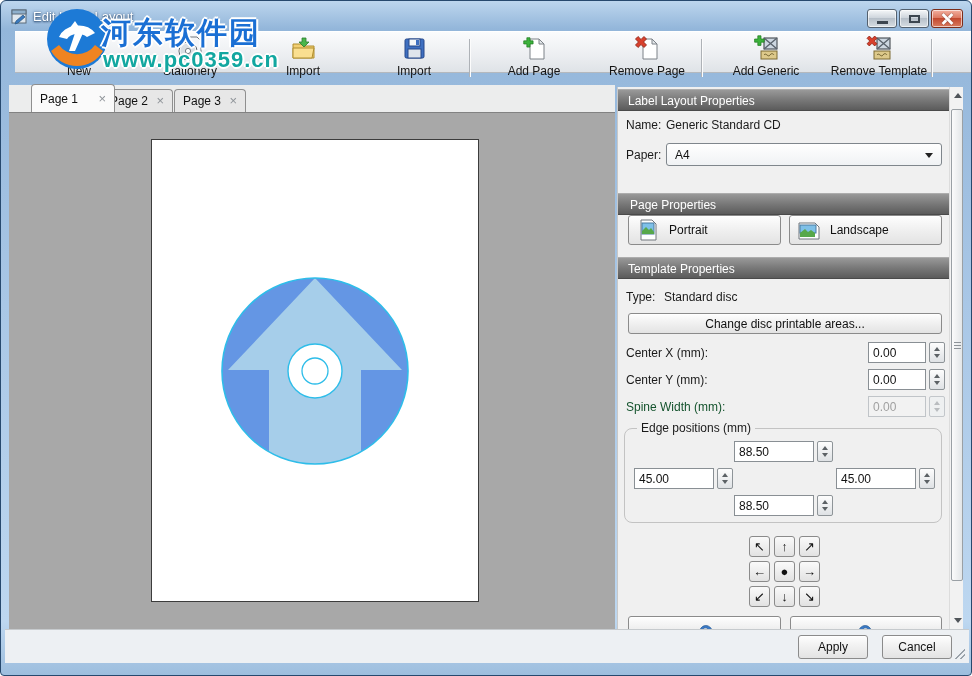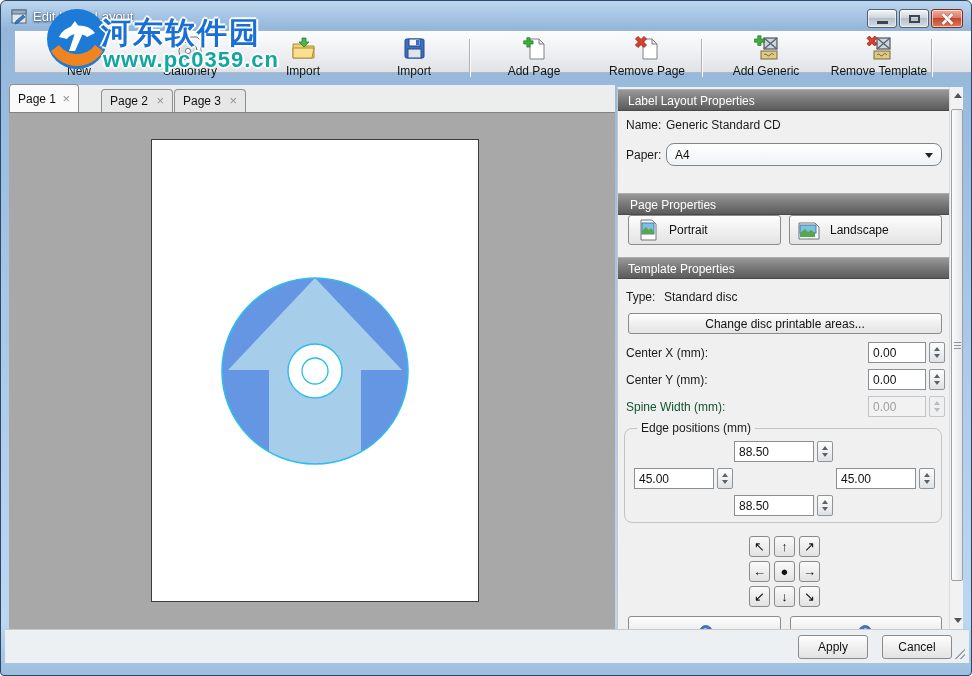--- a/index.html
+++ b/index.html
@@ -22,21 +22,21 @@
   .toolbar{left:14px;top:30px;width:964px;height:42px;background:linear-gradient(180deg,#fbfcfd,#eceef1 60%,#dfe3e7);
     border-bottom:1px solid #b4b8bd;box-shadow:inset 0 1px 0 #fff;}
   .tbitem{position:absolute;top:3px;height:48px;display:flex;flex-direction:column;align-items:center;justify-content:flex-start;cursor:default;}
   .tbitem .ticon{height:29px;display:flex;align-items:center;}
   .tblabel{font-size:12px;color:#141414;margin-top:1px;}
   .tbsep{position:absolute;top:8px;width:1px;height:38px;background:#aeb2b7;box-shadow:1px 0 0 #fcfcfc;}
   
   .tabstrip{left:8px;top:84px;width:606px;height:28px;background:#eceded;border-bottom:1px solid #828282;}
   .tab{position:absolute;bottom:0;border:1px solid #8f8f8f;border-bottom:none;border-radius:4px 4px 0 0;
     display:flex;align-items:center;padding:0 8px;font-size:12px;color:#111;}
-  .tab.active{left:0;width:70px;height:28px;background:#fafafa;z-index:3;}
+  .tab.active{left:22px;width:84px;height:28px;background:#fafafa;z-index:3;}
   .tab.t2{left:92px;width:72px;height:23px;background:#e7e7e7;}
   .tab.t3{left:165px;width:72px;height:23px;background:#e7e7e7;}
   .tabx{margin-left:auto;color:#8f9499;font-size:13px;line-height:10px;cursor:pointer;}
   
   .canvas{left:8px;top:112px;width:606px;height:516px;background:#a8a8a8;}
   .paper{position:absolute;left:142px;top:26px;width:328px;height:463px;background:#fff;border:1px solid #3c3c3c;}
   
   .panel{left:616px;top:86px;width:332px;height:542px;background:#f0f0f0;border-left:1px solid #c9c9c9;overflow:hidden;}
   .sechdr{position:absolute;left:0;width:332px;height:22px;background:linear-gradient(180deg,#999,#787878 50%,#5b5b5b);
     color:#fff;font-size:12px;line-height:22px;padding-left:10px;border-top:1px solid #adadad;border-bottom:1px solid #4a4a4a;}
@@ -46,21 +46,21 @@
     padding:0 4px;font-family:"Liberation Sans",sans-serif;}
   .field.dis{background:#f2f2f2;color:#a0a0a0;border-color:#c0c4c8;}
   .spinbtn{position:absolute;width:16px;height:21px;border:1px solid #8e9498;border-radius:2px;
     background:linear-gradient(180deg,#fdfdfd,#dfe2e5);}
   .spinbtn.dis{border-color:#c3c7cb;background:#eef0f1;}
   .tri-u,.tri-d{position:absolute;left:4px;width:0;height:0;border-left:3.5px solid transparent;border-right:3.5px solid transparent;}
   .tri-u{top:4px;border-bottom:4px solid #5c6165;} .tri-d{bottom:4px;border-top:4px solid #5c6165;}
   .spinbtn.dis .tri-u{border-bottom-color:#b9bcbf;} .spinbtn.dis .tri-d{border-top-color:#b9bcbf;}
   .btn{position:absolute;border:1px solid #8b8b8b;border-radius:3px;background:linear-gradient(180deg,#fefefe,#f1f1f1 45%,#e3e3e3);
     font-size:12px;color:#111;display:flex;align-items:center;justify-content:center;cursor:default;box-shadow:inset 0 1px 0 #fff;}
-  .combo{position:absolute;border:1px solid #7f868c;border-radius:8px;background:linear-gradient(180deg,#fff,#f0f2f4);
+  .combo{position:absolute;border:1px solid #7f868c;border-radius:3px;background:linear-gradient(180deg,#fff,#f0f2f4);
     font-size:12px;color:#111;display:flex;align-items:center;padding:0 8px;}
   .combo .arrow{position:absolute;right:8px;top:9px;width:0;height:0;border-left:4.5px solid transparent;border-right:4.5px solid transparent;border-top:5px solid #222;}
   .groupbox{position:absolute;border:1px solid #c3c3c3;border-radius:8px;}
   .legend{position:absolute;top:-8px;left:12px;background:#f0f0f0;padding:0 4px;font-size:12px;color:#1a1a1a;}
   .nudge{position:absolute;width:21px;height:21px;border:1px solid #8b8b8b;border-radius:3px;text-align:center;
     background:linear-gradient(180deg,#fafafa,#e2e2e2);font-size:13px;line-height:20px;color:#111;}
   
   .sbar{left:948px;top:86px;width:14px;height:542px;background:#f2f2f2;border-left:1px solid #dcdcdc;}
   .sbtn{position:absolute;left:1px;width:12px;height:16px;background:#f2f2f2;}
   .sthumb{position:absolute;left:1px;top:22px;width:12px;height:472px;border:1px solid #9aa0a5;border-radius:2px;

